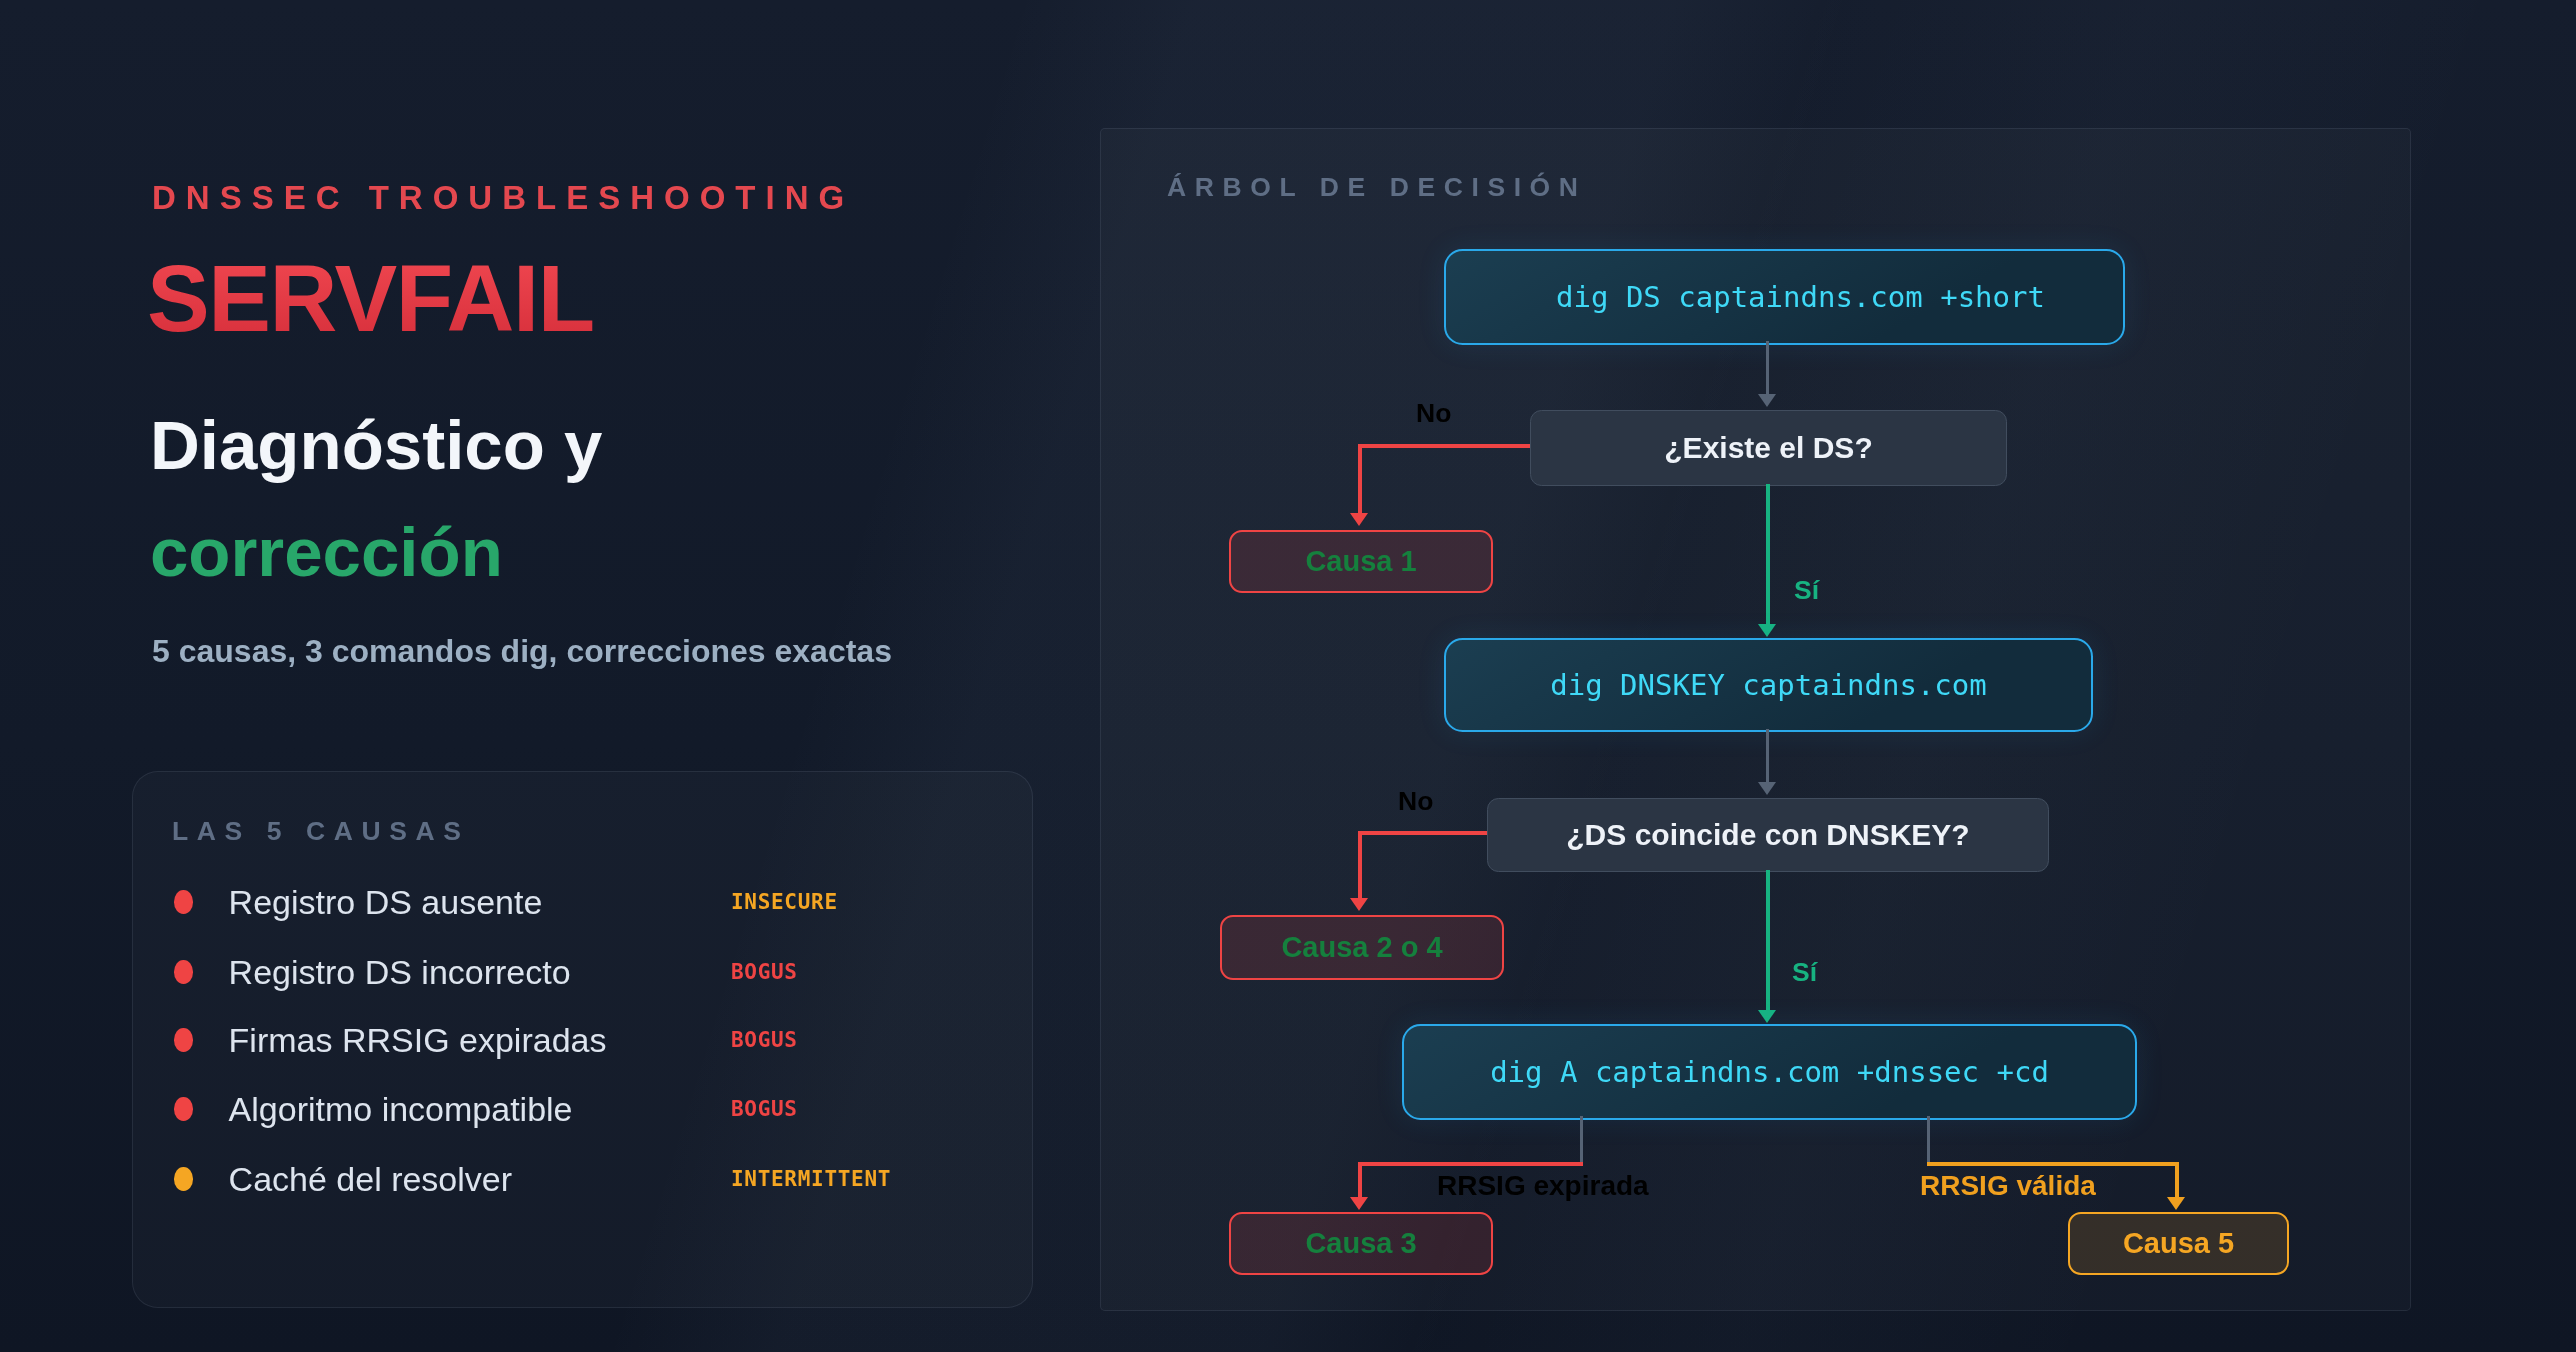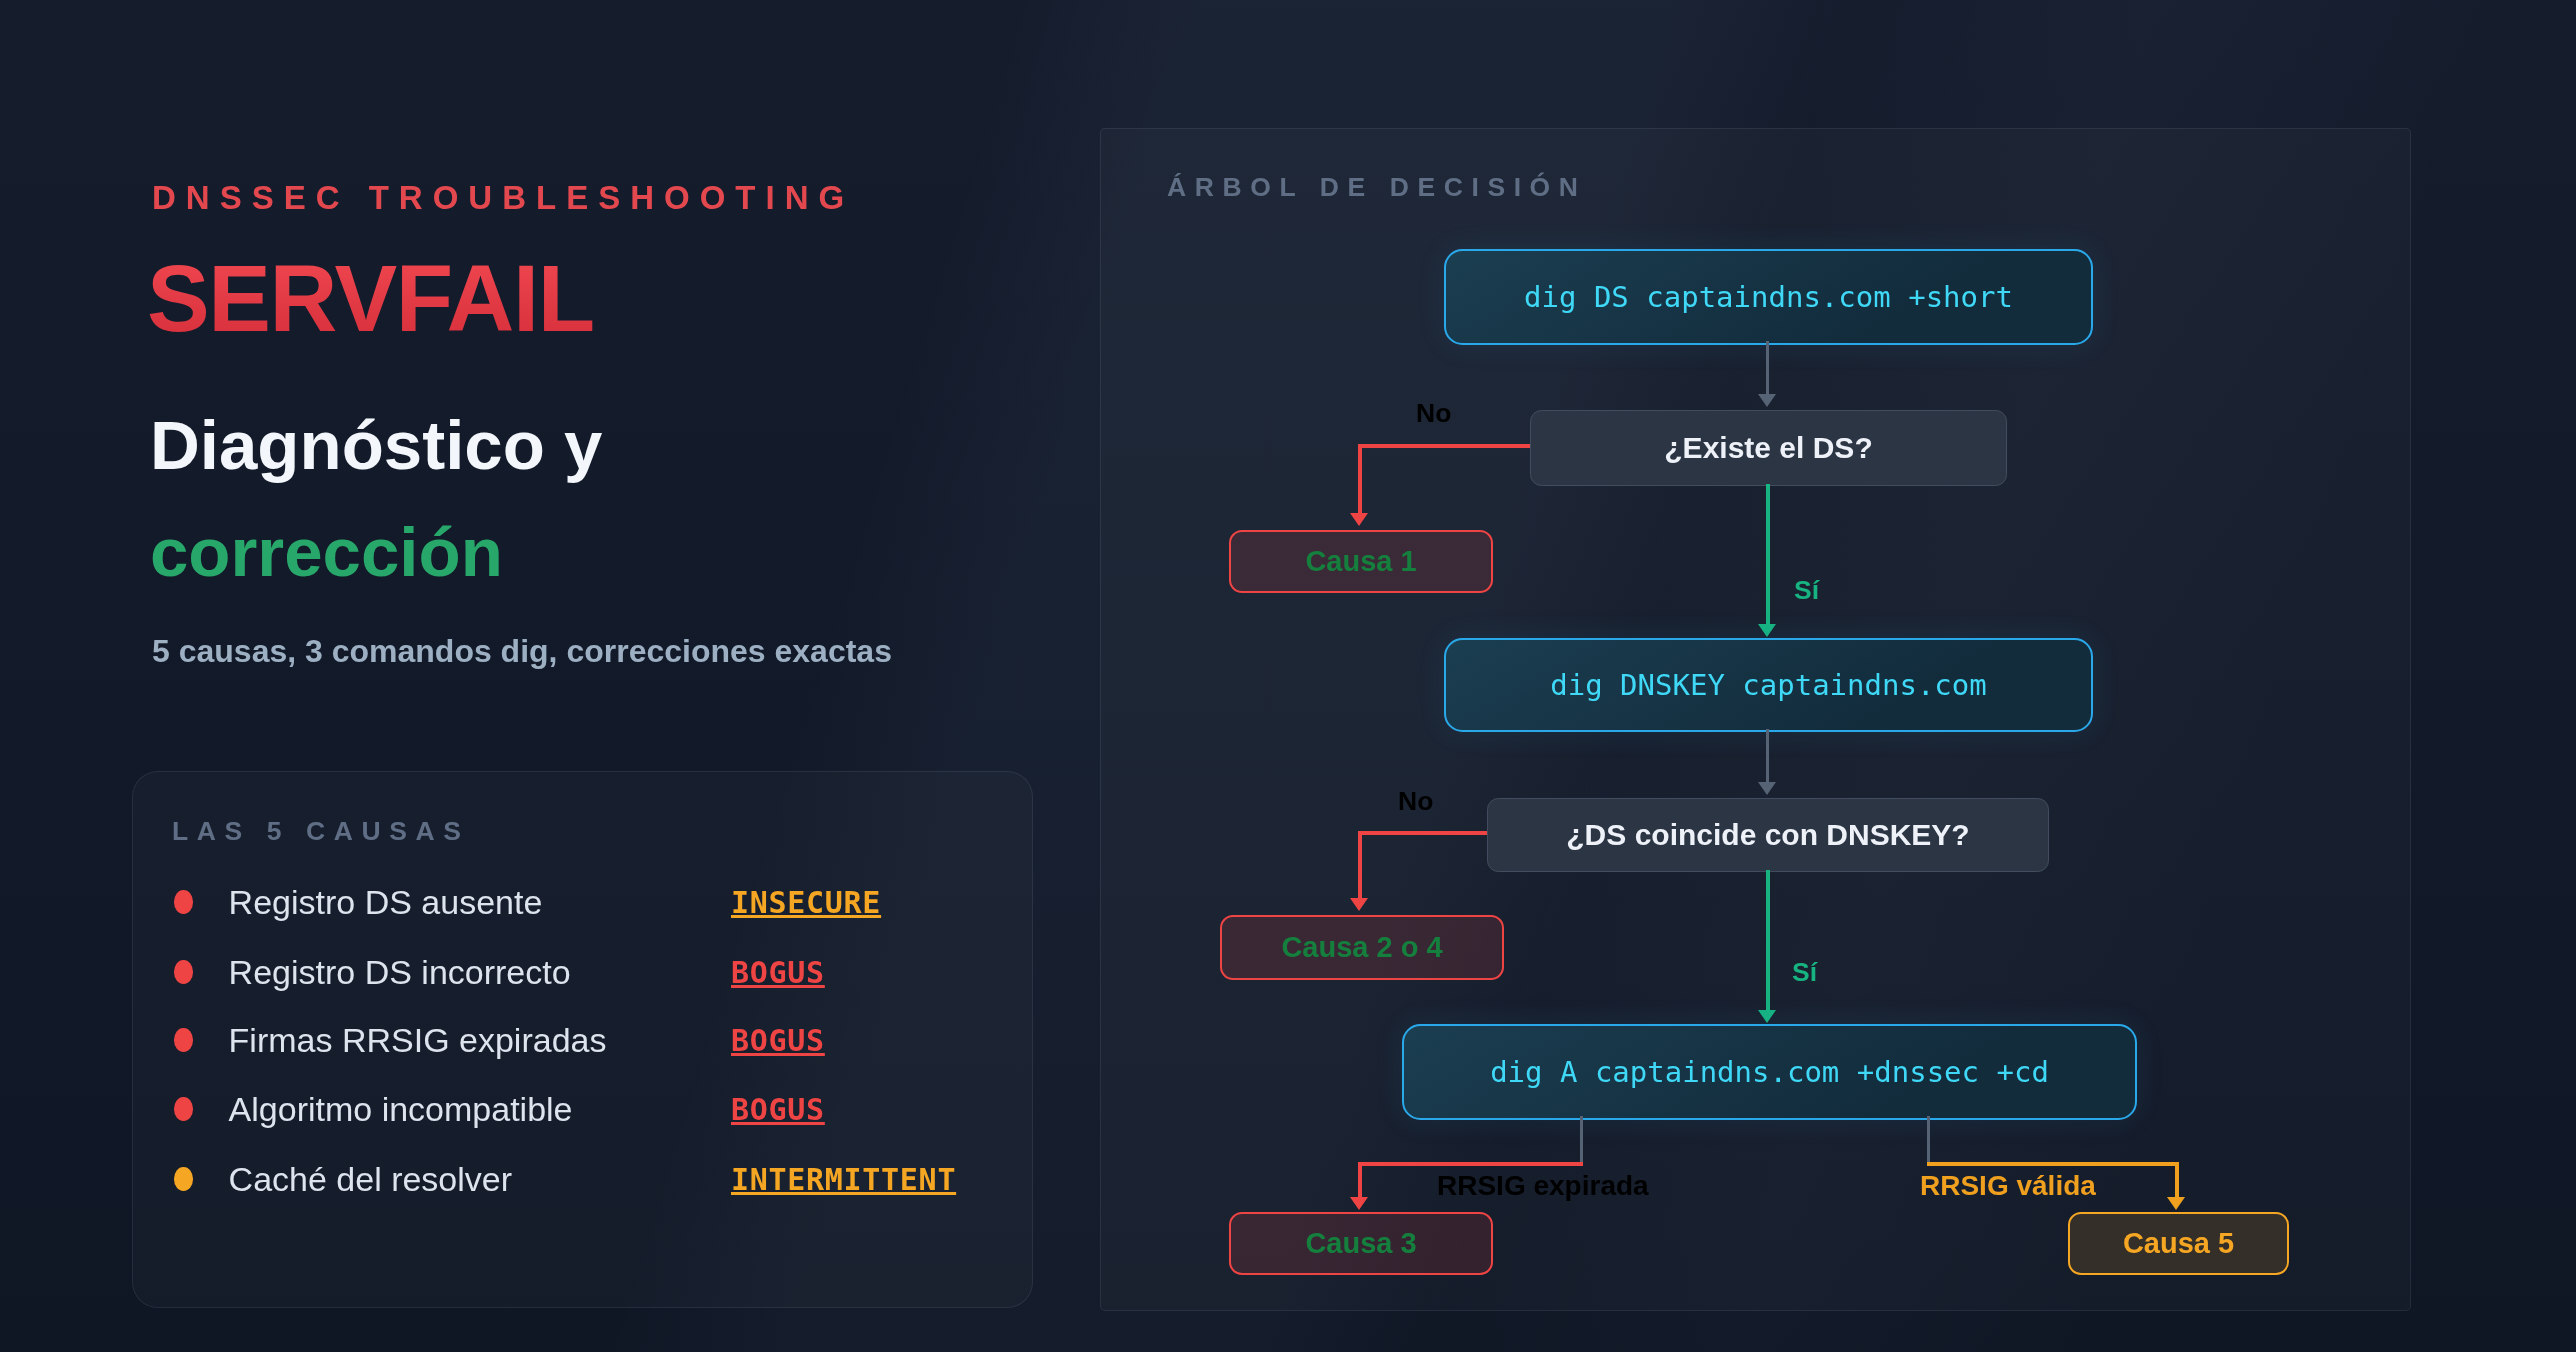--- a/index.html
+++ b/index.html
@@ -28,21 +28,21 @@
   .panel{background:rgba(255,255,255,0.022);border:1.4px solid rgba(148,163,184,0.13);}
   .panel.causes{left:132px;top:771px;width:899px;height:535px;border-radius:26px;}
   .panel.tree{left:1100px;top:128px;width:1309px;height:1181px;border-radius:5px;}
   .panel-header{font-size:26.5px;font-weight:700;letter-spacing:8.6px;color:#5f6e85;}
 
   
   .cause-row{position:absolute;left:41px;right:36px;height:46px;display:flex;align-items:center;}
   .dot{width:18.6px;height:23.6px;border-radius:50%;flex:0 0 auto;}
   .dot.red{background:#ef4444;} .dot.amber{background:#f5a623;}
   .cause-label{margin-left:36px;font-size:34px;font-weight:500;color:#dde4ee;}
-  .cause-badge{position:absolute;left:557px;font-family:"DejaVu Sans Mono", monospace;font-size:30px;font-weight:700;letter-spacing:0.7px;text-decoration:underline;}
+  .cause-badge{position:absolute;left:557px;font-family:"DejaVu Sans Mono", monospace;font-size:21px;font-weight:700;letter-spacing:0.7px;}
   .badge-warn{color:#f5a623;} .badge-bad{color:#ef4444;}
 
   
   .cmd-node{display:flex;align-items:center;justify-content:center;
     border:2.9px solid #2aa9ea;border-radius:18.6px;
     background:linear-gradient(150deg,#1b3e51 0%, #122c3c 70%);
     box-shadow:0 0 29px rgba(42,169,234,0.10);
     color:#3fd9f7;font-family:"DejaVu Sans Mono", monospace;font-size:29px;}
   .q-node{display:flex;align-items:center;justify-content:center;
     background:#2b3544;border:1.4px solid #414d5e;border-radius:11.4px;
@@ -99,21 +99,21 @@
   <div class="cause-row" style="top:384px;">
     <span class="dot amber"></span>
     <span class="cause-label">Caché del resolver</span>
     <span class="cause-badge badge-warn">INTERMITTENT</span>
   </div>
 </div>
 
 <div class="abs panel tree">
   <div class="abs panel-header" style="left:66px;top:43px;">ÁRBOL DE DECISIÓN</div>
 
-  <div class="abs cmd-node" style="left:343px;top:120px;width:645px;height:92px;">dig DS captaindns.com +short</div>
+  <div class="abs cmd-node" style="left:343px;top:120px;width:645px;height:92px;padding-left:32px;">dig DS captaindns.com +short</div>
 
   <div class="vl c-gray" style="left:665px;top:212px;width:2.9px;height:53px;"></div>
   <div class="ah gray" style="left:657px;top:265px;"></div>
 
   <div class="abs q-node" style="left:429px;top:281px;width:475px;height:74px;">¿Existe el DS?</div>
 
   <div class="lab red" style="left:315px;top:269px;">No</div>
   <div class="hl c-red" style="left:257px;top:315px;width:172px;height:3.6px;"></div>
   <div class="vl c-red" style="left:257px;top:315px;width:3.6px;height:69px;"></div>
   <div class="ah red" style="left:249px;top:384px;"></div>

